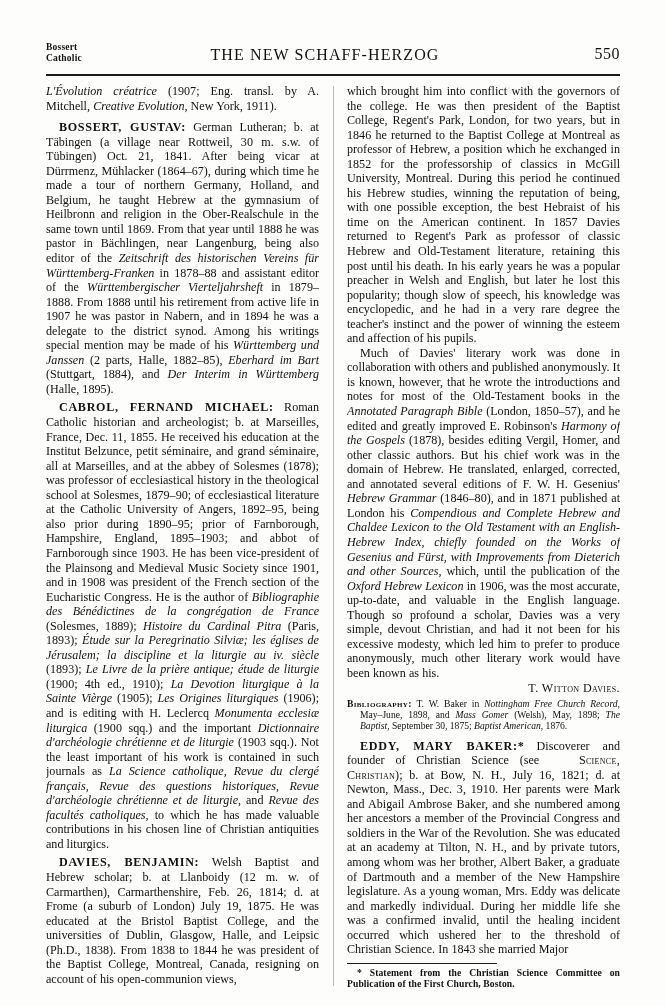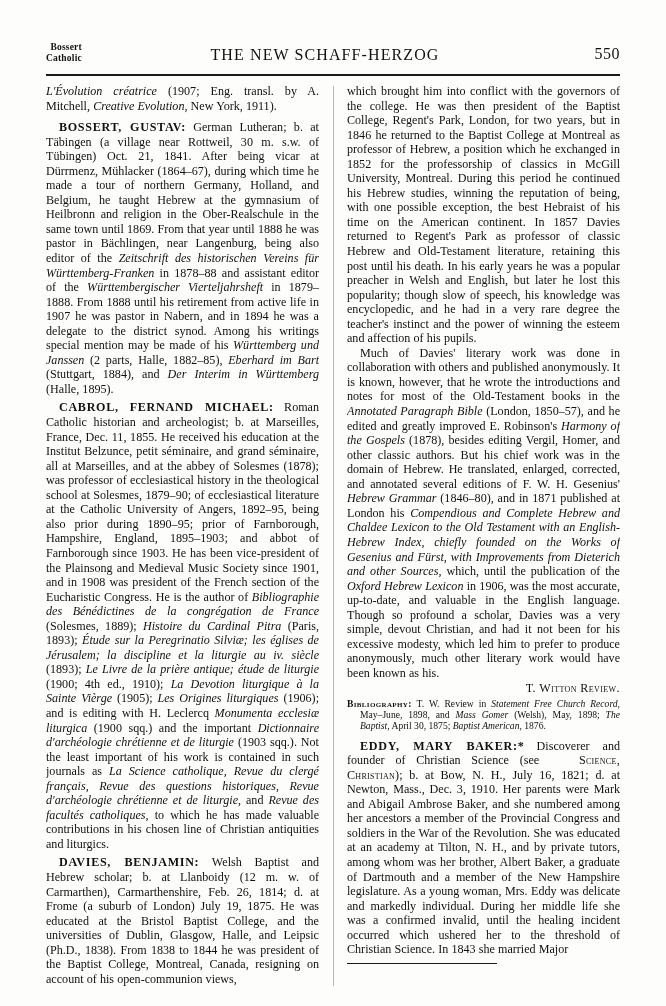--- a/index.html
+++ b/index.html
@@ -32,21 +32,20 @@
     height: 30px;
   }
   .runhead-left {
     position: absolute;
     left: 0;
     top: 0;
     font-weight: bold;
     font-size: 9.5px;
     line-height: 10.5px;
     letter-spacing: 0.2px;
-    text-align: right;
   }
   .runhead-left div { white-space: nowrap; }
   .runhead-center {
     position: absolute;
     left: 0;
     right: 16px;
     top: 4px;
     text-align: center;
     font-size: 16px;
     letter-spacing: 1.1px;
@@ -206,26 +205,27 @@
       <p class="body indent"><span class="headword">DAVIES, BENJAMIN:</span><span> Welsh Baptist and Hebrew scholar; b. at Llanboidy (12 m. w. of Carmarthen), Carmarthenshire, Feb. 26, 1814; d. at Frome (a suburb of London) July 19, 1875. He was educated at the Bristol Baptist College, and the universities of Dublin, Glasgow, Halle, and Leipsic (Ph.D., 1838). From 1838 to 1844 he was president of the Baptist College, Montreal, Canada, resigning on account of his open-communion views,</span></p>
 
     </div>
 
     <div class="col col-right">
 
       <p class="body cont">which brought him into conflict with the governors of the college. He was then president of the Baptist College, Regent's Park, London, for two years, but in 1846 he returned to the Baptist College at Montreal as professor of Hebrew, a position which he exchanged in 1852 for the professorship of classics in McGill University, Montreal. During this period he continued his Hebrew studies, winning the reputation of being, with one possible exception, the best Hebraist of his time on the American continent. In 1857 Davies returned to Regent's Park as professor of classic Hebrew and Old-Testament literature, retaining this post until his death. In his early years he was a popular preacher in Welsh and English, but later he lost this popularity; though slow of speech, his knowledge was encyclopedic, and he had in a very rare degree the teacher's instinct and the power of winning the esteem and affection of his pupils.</p>
 
       <p class="body indent"><span>Much of Davies' literary work was done in collaboration with others and published anonymously. It is known, however, that he wrote the introductions and notes for most of the Old-Testament books in the </span><i>Annotated Paragraph Bible</i><span> (London, 1850–57), and he edited and greatly improved E. Robinson's </span><i>Harmony of the Gospels</i><span> (1878), besides editing Vergil, Homer, and other classic authors. But his chief work was in the domain of Hebrew. He translated, enlarged, corrected, and annotated several editions of F. W. H. Gesenius' </span><i>Hebrew Grammar</i><span> (1846–80), and in 1871 published at London his </span><i>Compendious and Complete Hebrew and Chaldee Lexicon to the Old Testament with an English-Hebrew Index, chiefly founded on the Works of Gesenius and Fürst, with Improvements from Dieterich and other Sources</i><span>, which, until the publication of the </span><i>Oxford Hebrew Lexicon</i><span> in 1906, was the most accurate, up-to-date, and valuable in the English language. Though so profound a scholar, Davies was a very simple, devout Christian, and had it not been for his excessive modesty, which led him to prefer to produce anonymously, much other literary work would have been known as his.</span></p>
 
-      <p class="signature">T. Witton Review.</p>
-
-      <p class="biblio spacer-top"><span class="lbl">Bibliography:</span><span> T. W. Review in </span><i>Statement Free Church Record</i><span>, May–June, 1898, and </span><i>Mass Gomer</i><span> (Welsh), May, 1898; </span><i>The Baptist</i><span>, April 30, 1875; </span><i>Baptist American</i><span>, 1876.</span></p>
+      <p class="signature">T. Witton Davies.</p>
+
+      <p class="biblio spacer-top"><span class="lbl">Bibliography:</span><span> T. W. Baker in </span><i>Nottingham Free Church Record</i><span>, May–June, 1898, and </span><i>Mass Gomer</i><span> (Welsh), May, 1898; </span><i>The Baptist</i><span>, September 30, 1875; </span><i>Baptist American</i><span>, 1876.</span></p>
 
       <div class="gap-md"></div>
 
       <p class="body indent"><span class="headword">EDDY, MARY BAKER:</span><span class="star">*</span><span> Discoverer and founder of Christian Science (see </span><span class="sc">Science, Christian</span><span>); b. at Bow, N. H., July 16, 1821; d. at Newton, Mass., Dec. 3, 1910. Her parents were Mark and Abigail Ambrose Baker, and she numbered among her ancestors a member of the Provincial Congress and soldiers in the War of the Revolution. She was educated at an academy at Tilton, N. H., and by private tutors, among whom was her brother, Albert Baker, a graduate of Dartmouth and a member of the New Hampshire legislature. As a young woman, Mrs. Eddy was delicate and markedly individual. During her middle life she was a confirmed invalid, until the healing incident occurred which ushered her to the threshold of Christian Science. In 1843 she married Major</span></p>
 
       <div class="footnote-rule"></div>
 
+      <p class="footnote"><span class="star">*</span><span> Statement from the Christian Science Committee on Publication of the First Church, Boston.</span></p>
 
     </div>
   </div>
 </div>
 
 </body></html>

